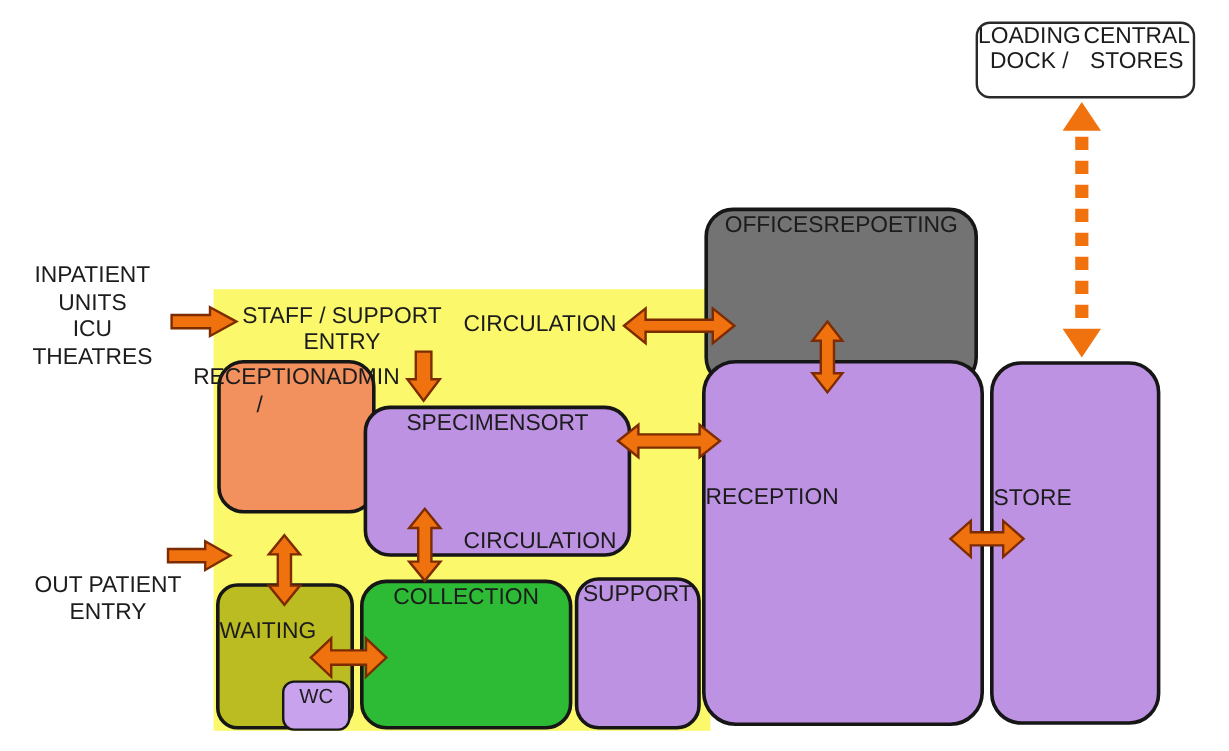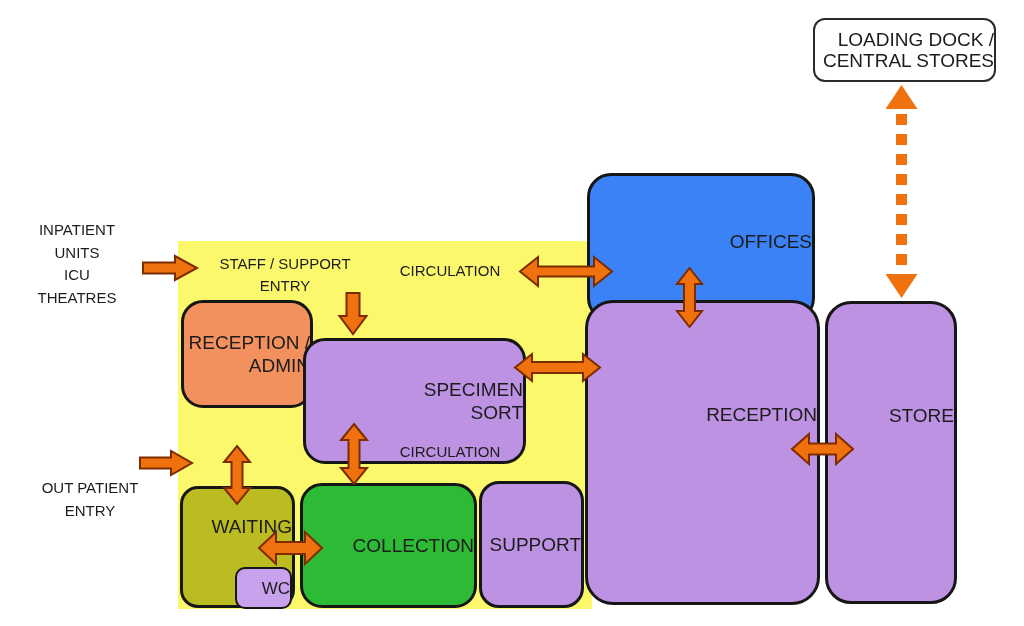--- a/index.html
+++ b/index.html
@@ -5,35 +5,35 @@
   html,body{margin:0;padding:0;background:#ffffff;}
   #canvas{
     position:relative;width:1024px;height:626px;background:#ffffff;
     font-family:"Liberation Sans","DejaVu Sans",sans-serif;color:#1c1c1c;overflow:hidden;
   }
   .zone{position:absolute;background:#FBF96B;}
   .yellow-zone{left:178px;top:241px;width:414px;height:368px;}
 
   .box{
     position:absolute;box-sizing:border-box;border:3px solid #161616;
-    display:flex;flex-direction:column;align-items:flex-end;justify-content:center;
+    display:flex;flex-direction:row;align-items:flex-start;justify-content:center;
     text-align:center;font-size:19px;line-height:23px;z-index:3;
   }
   .loading-dock{left:813px;top:18px;width:183px;height:64px;background:#ffffff;border:2.5px solid #2a2a2a;border-radius:12px;font-size:19px;line-height:21px;}
-  .offices{left:587px;top:173px;width:228px;height:149px;background:#3b82f6;border-radius:24px;padding-bottom:12px;}
-  .reception{left:181px;top:300px;width:132px;height:108px;background:#F2915E;border-radius:22px;}
+  .offices{left:587px;top:173px;width:228px;height:149px;background:#737373;border-radius:24px;padding-bottom:12px;}
+  .reception{left:181px;top:300px;width:132px;height:128px;background:#F2915E;border-radius:22px;}
   .specimen-sort{left:303px;top:302px;width:223px;height:126px;background:#BD92E3;border-radius:22px;margin-top:36px;}
   .laboratory{left:585px;top:300px;width:235px;height:305px;background:#BD92E3;border-radius:28px;justify-content:flex-start;padding-top:100px;}
-  .store{left:825px;top:301px;width:132px;height:303px;background:#BD92E3;border-radius:26px;justify-content:flex-start;padding-top:100px;}
+  .store{left:825px;top:301px;width:142px;height:303px;background:#BD92E3;border-radius:26px;justify-content:flex-start;padding-top:100px;}
   .waiting{left:180px;top:486px;width:115px;height:122px;background:#BBBB22;border-radius:18px;justify-content:flex-start;padding-top:26px;}
   .collection{left:300px;top:483px;width:177px;height:125px;background:#2DBA35;border-radius:22px;}
   .support{left:479px;top:481px;width:105px;height:127px;background:#BD92E3;border-radius:20px;}
   .wc{left:235px;top:567px;width:57px;height:42px;background:#C8A2EC;border:2.5px solid #161616;border-radius:10px;font-size:17px;z-index:4;}
 
-  .free-label{position:absolute;font-size:15px;line-height:22.5px;text-align:center;z-index:5;}
+  .free-label{position:absolute;font-size:19px;line-height:22.5px;text-align:center;z-index:5;}
   .inpatient-label{left:8px;top:219px;width:138px;}
   .outpatient-label{left:10px;top:477px;width:160px;}
   .staff-entry-label{left:195px;top:253px;width:180px;line-height:22px;}
   .circulation-top{left:370px;top:260px;width:160px;}
   .circulation-bottom{left:370px;top:441px;width:160px;}
 
   #arrows{position:absolute;left:0;top:0;z-index:10;pointer-events:none;}
   .arr{fill:#EF720E;stroke:#7D2B00;stroke-width:2;stroke-linejoin:miter;}
   .arr-plain{fill:#EF720E;}
   .dash-line{stroke:#EF720E;stroke-width:11;stroke-dasharray:11 9;}
@@ -62,20 +62,21 @@
   </div>
   <div class="free-label circulation-top">CIRCULATION</div>
   <div class="free-label circulation-bottom">CIRCULATION</div>
 
   <div class="box loading-dock">
     <div>LOADING DOCK /</div>
     <div>CENTRAL STORES</div>
   </div>
   <div class="box offices">
     <div>OFFICES</div>
+    <div>REPOETING</div>
   </div>
   <div class="box reception">
     <div>RECEPTION /</div>
     <div>ADMIN</div>
   </div>
   <div class="box specimen-sort">
     <div>SPECIMEN</div>
     <div>SORT</div>
   </div>
   <div class="box laboratory">

